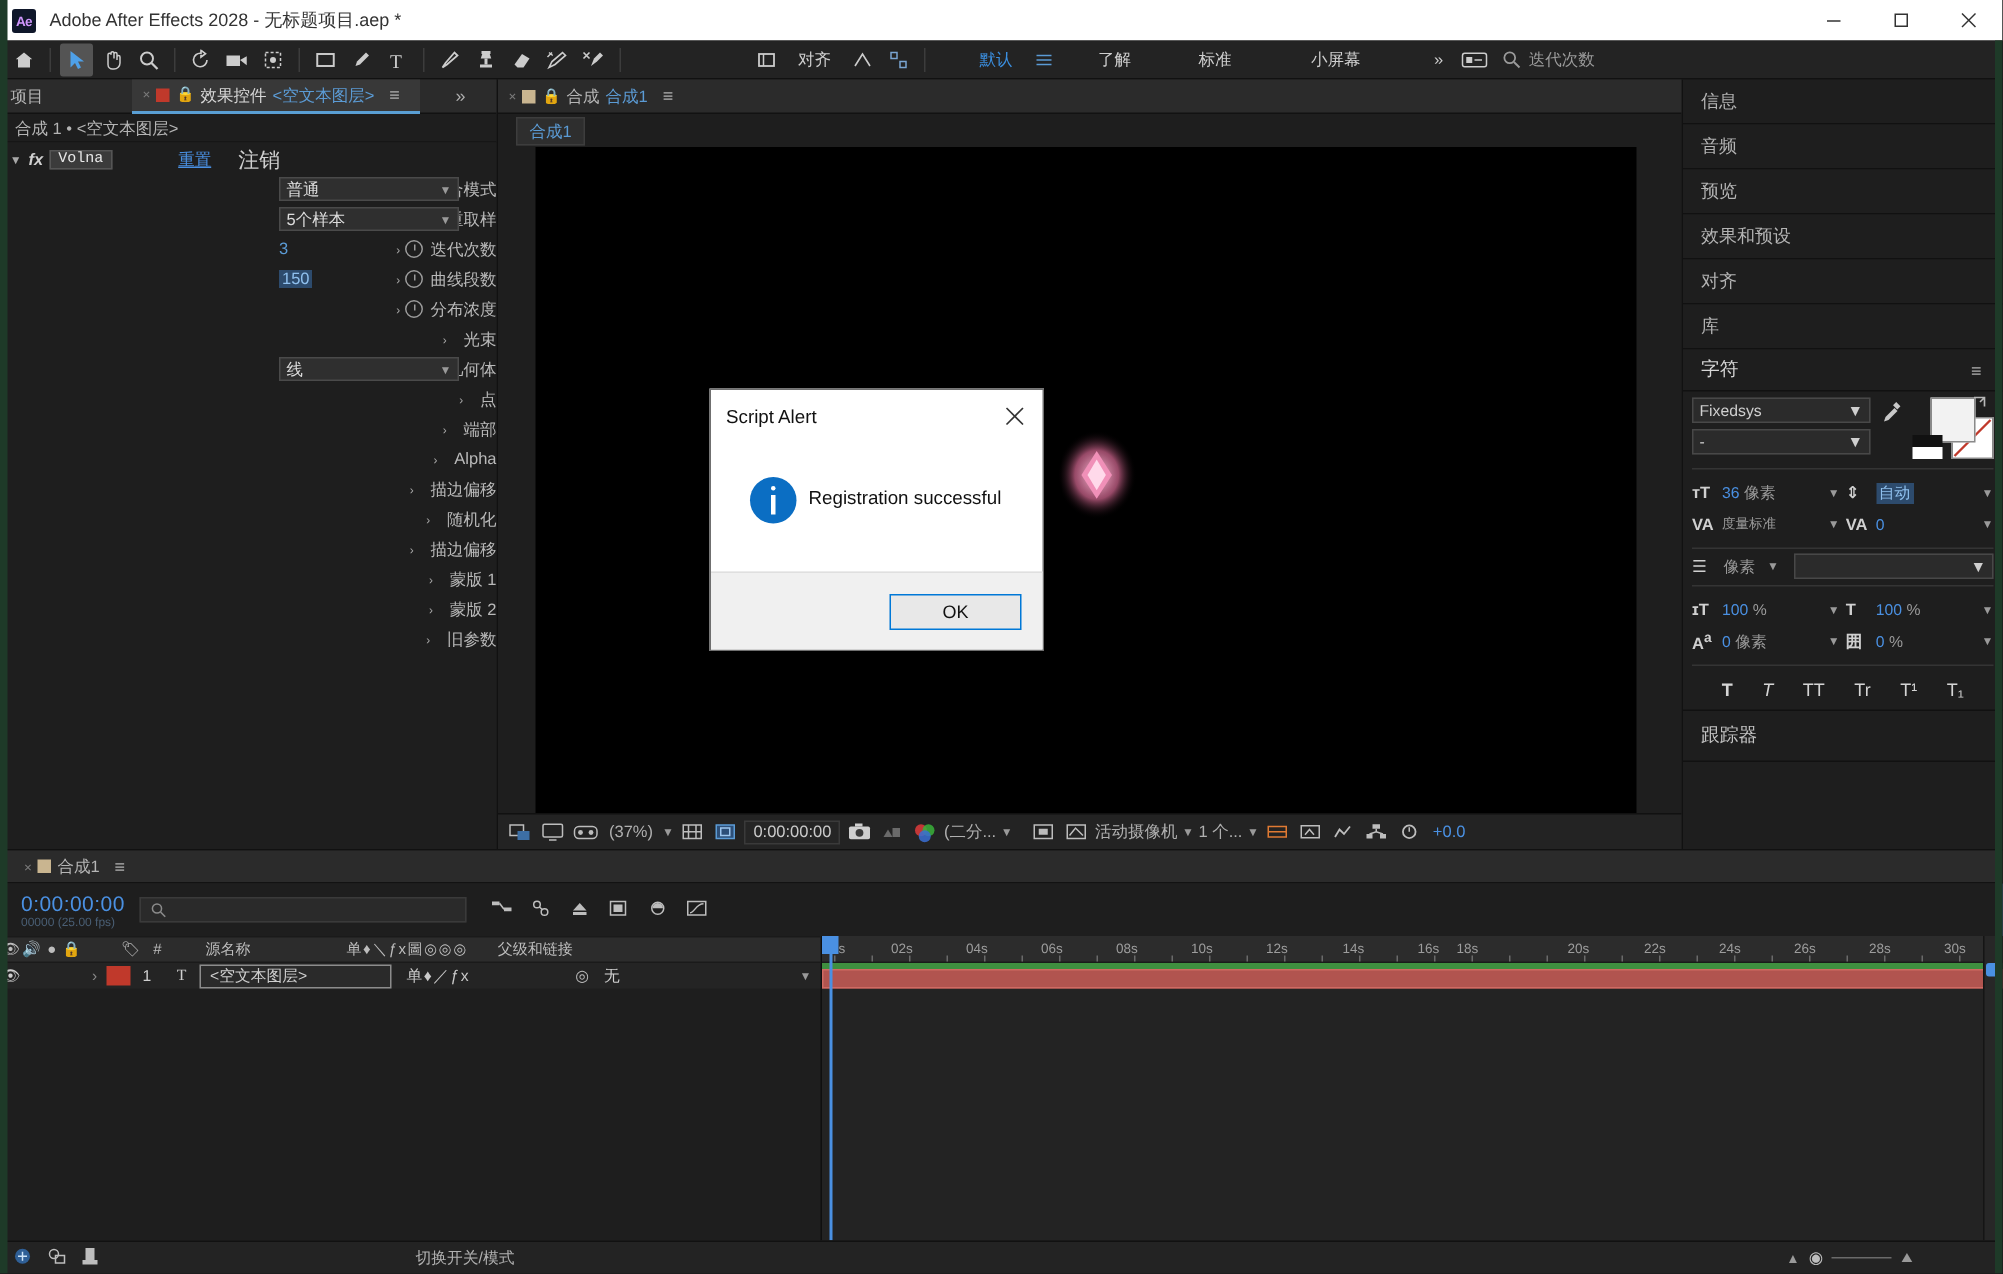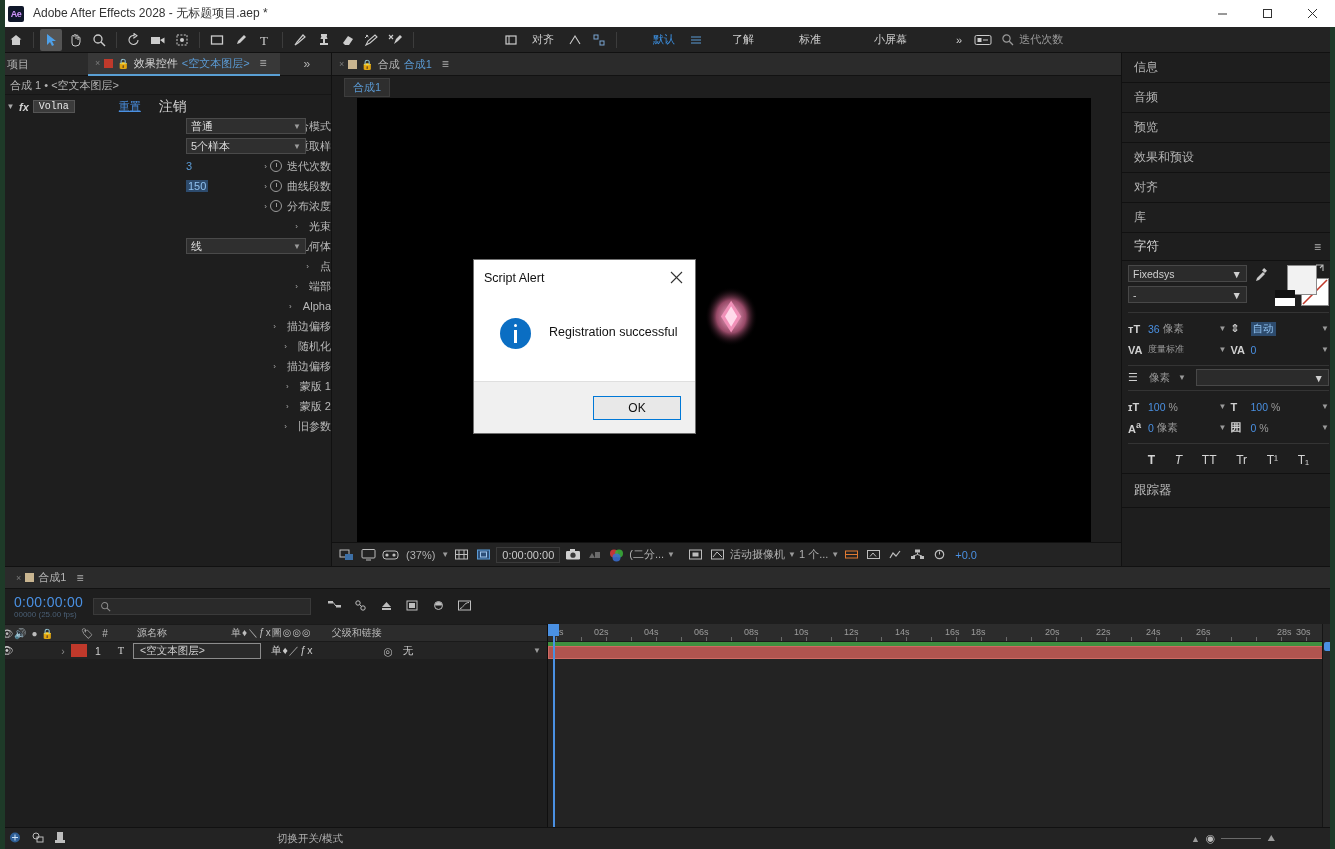--- a/index.html
+++ b/index.html
@@ -182,21 +182,21 @@
 
   
   .dlg {
     position: absolute; left: 473px; top: 259px; width: 223px; height: 175px;
     background: #ffffff; border: 1px solid #6f6f6f; box-shadow: 0 2px 10px rgba(0,0,0,.5);
     display: flex; flex-direction: column; z-index: 50;
   }
   .dlg-title { height: 35px; display: flex; align-items: center; justify-content: space-between; padding: 0 0 0 10px;}
   .dlg-title .t { color: #111; font-size: 12.5px; }
   .dlg-close { width: 38px; height: 30px; display: flex; align-items: center; justify-content: center; color:#333;}
-  .dlg-body { flex: 1; display: flex; align-items: flex-start; padding: 23px 0 0 26px; gap: 18px;}
+  .dlg-body { flex: 1; display: flex; align-items: flex-start; padding: 23px 0 0 26px; gap: 8px;}
   .info-ico { width: 31px; height: 31px; border-radius: 50%; background: #0b6ec3; position: relative; flex:none;}
   .info-ico:before { content:""; position:absolute; left:14px; top:6px; width:3px; height:3px; background:#fff; border-radius:50%;}
   .info-ico:after { content:""; position:absolute; left:14px; top:12px; width:3px; height:13px; background:#fff;}
   .dlg-msg { color: #111; font-size: 12.5px; padding-top: 7px;}
   .dlg-footer { height: 52px; background: #f0f0f0; border-top: 1px solid #dfdfdf; display: flex; align-items: center; justify-content: flex-end; padding-right: 14px;}
   .ok-btn {
     width: 88px; height: 24px; background: #e8e8e8; border: 1.5px solid #0078d7;
     color: #111; font-size: 12px; display:flex; align-items:center; justify-content:center;
   }
   .edge { position:absolute; left:0; top:0; bottom:0; width:5px; background:#1e3a28;}
@@ -886,21 +886,21 @@
           <div class="rtick" style="left:196px">08s</div>
           <div class="rtick" style="left:246px">10s</div>
           <div class="rtick" style="left:296px">12s</div>
           <div class="rtick" style="left:347px">14s</div>
           <div class="rtick" style="left:397px">16s</div>
           <div class="rtick" style="left:423px">18s</div>
           <div class="rtick" style="left:497px">20s</div>
           <div class="rtick" style="left:548px">22s</div>
           <div class="rtick" style="left:598px">24s</div>
           <div class="rtick" style="left:648px">26s</div>
-          <div class="rtick" style="left:729px">28s</div>
+          <div class="rtick" style="left:698px">28s</div>
           <div class="rtick" style="left:748px">30s</div>
           <div class="rline" style="left:8px"></div>
             <div class="rline" style="left:33px"></div>
           <div class="rline" style="left:58px"></div>
             <div class="rline" style="left:83px"></div>
           <div class="rline" style="left:108px"></div>
             <div class="rline" style="left:133px"></div>
           <div class="rline" style="left:158px"></div>
             <div class="rline" style="left:183px"></div>
           <div class="rline" style="left:208px"></div>

